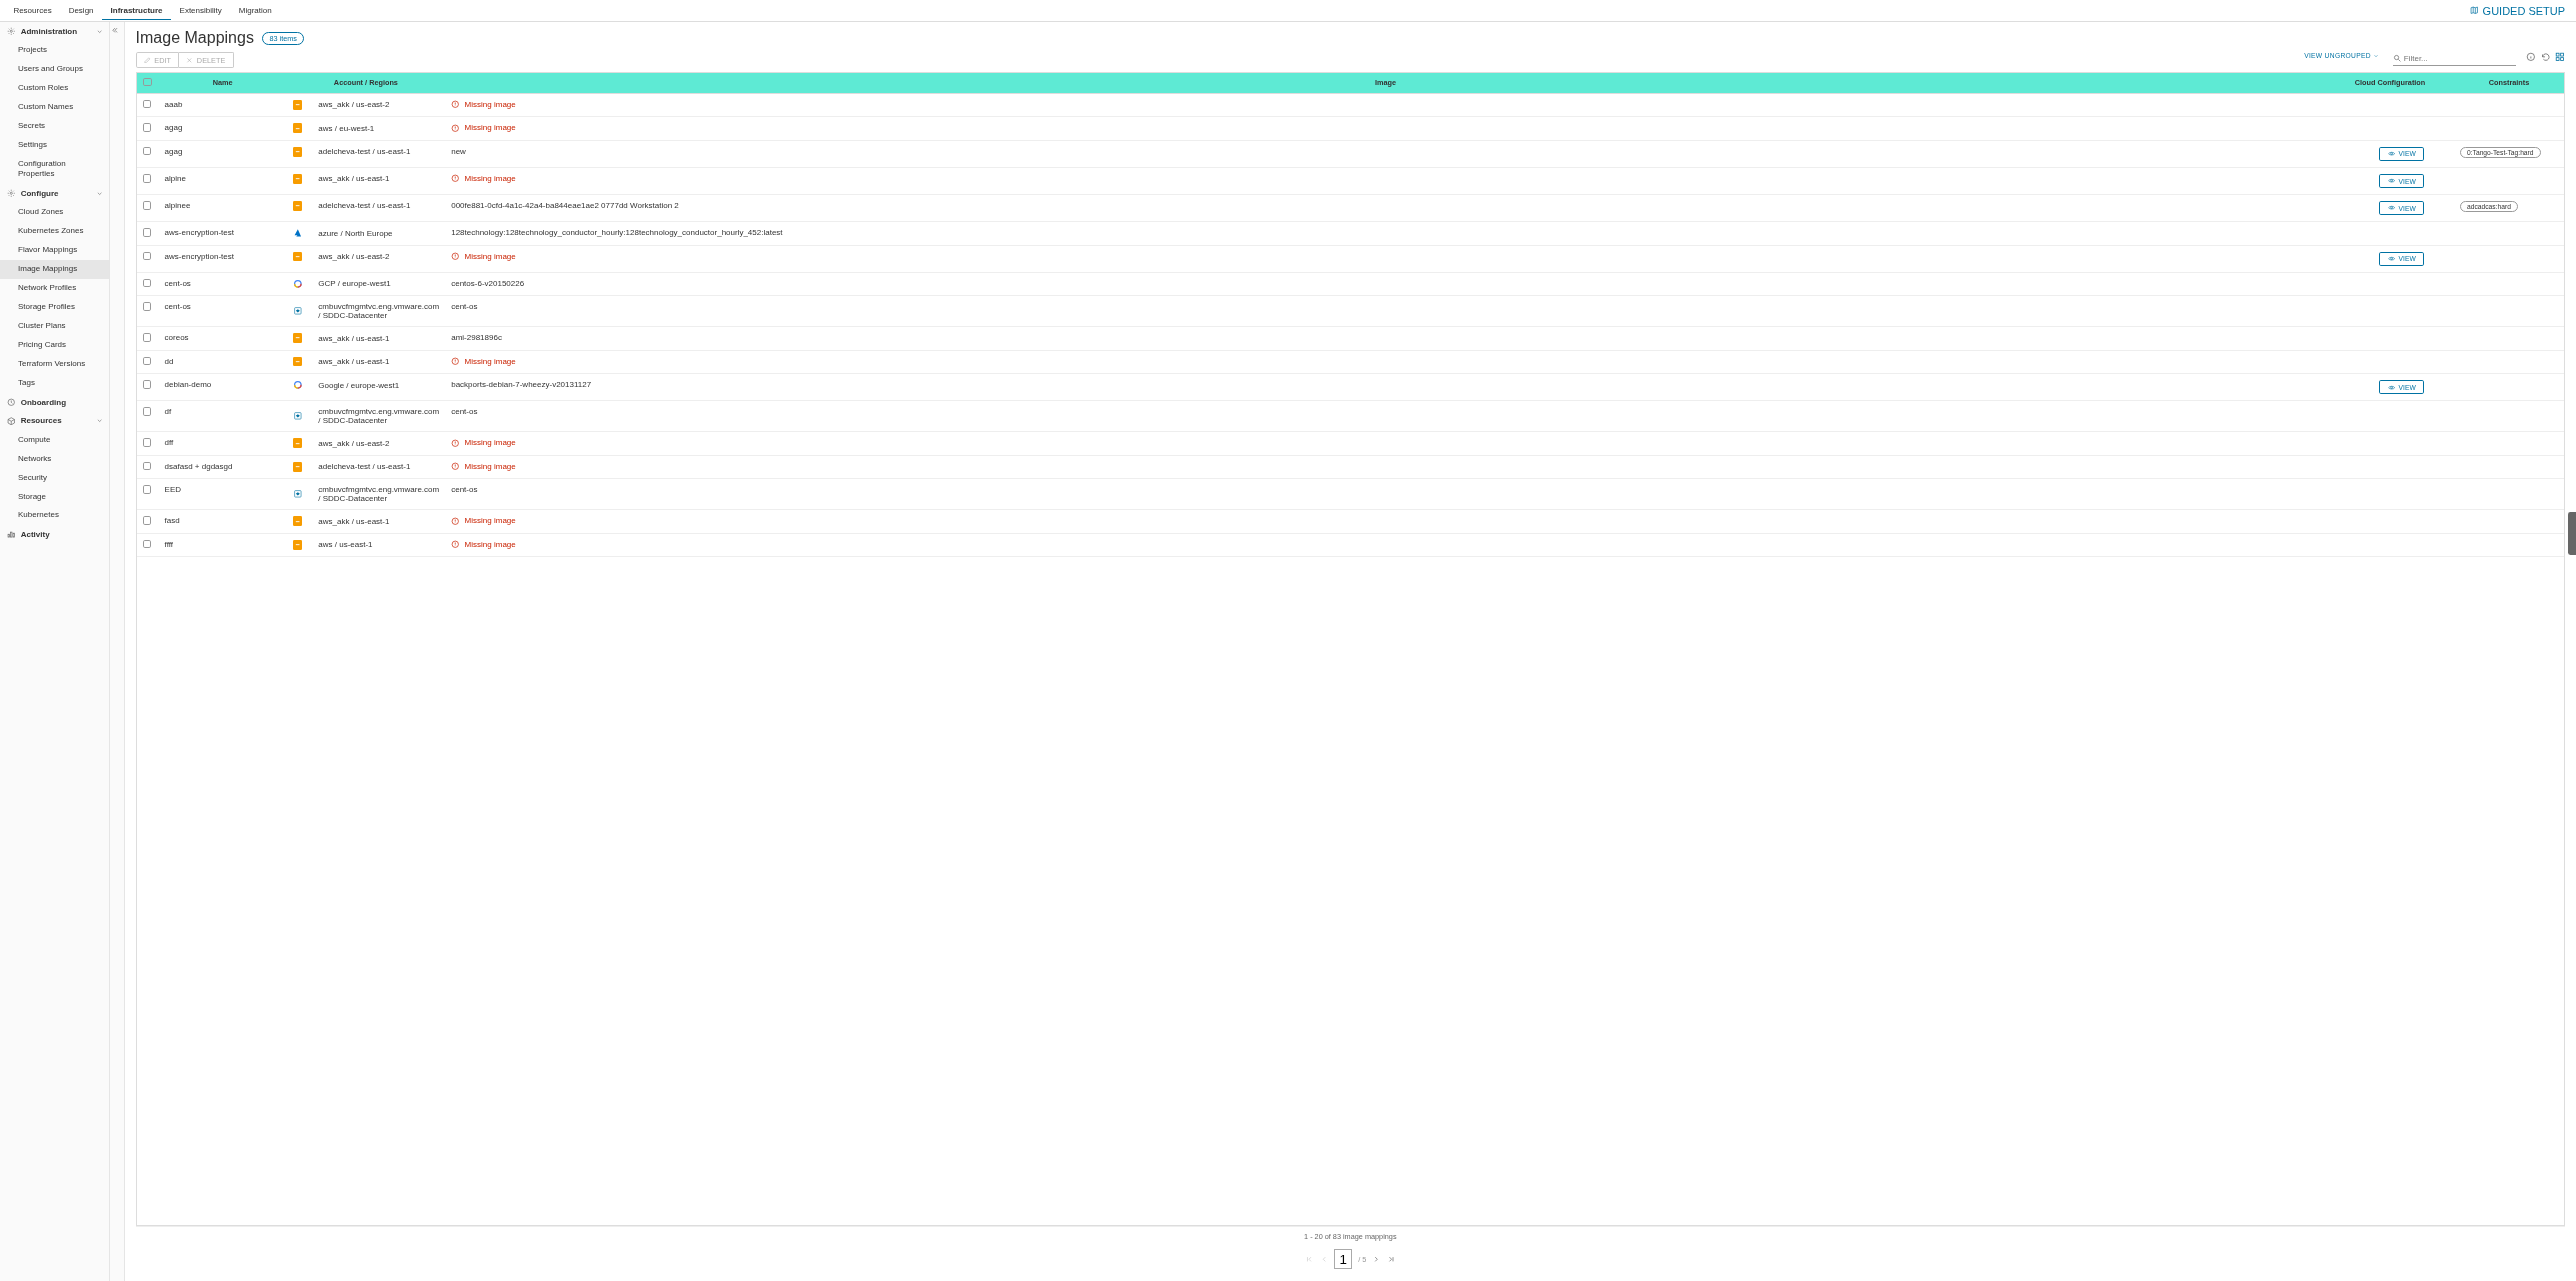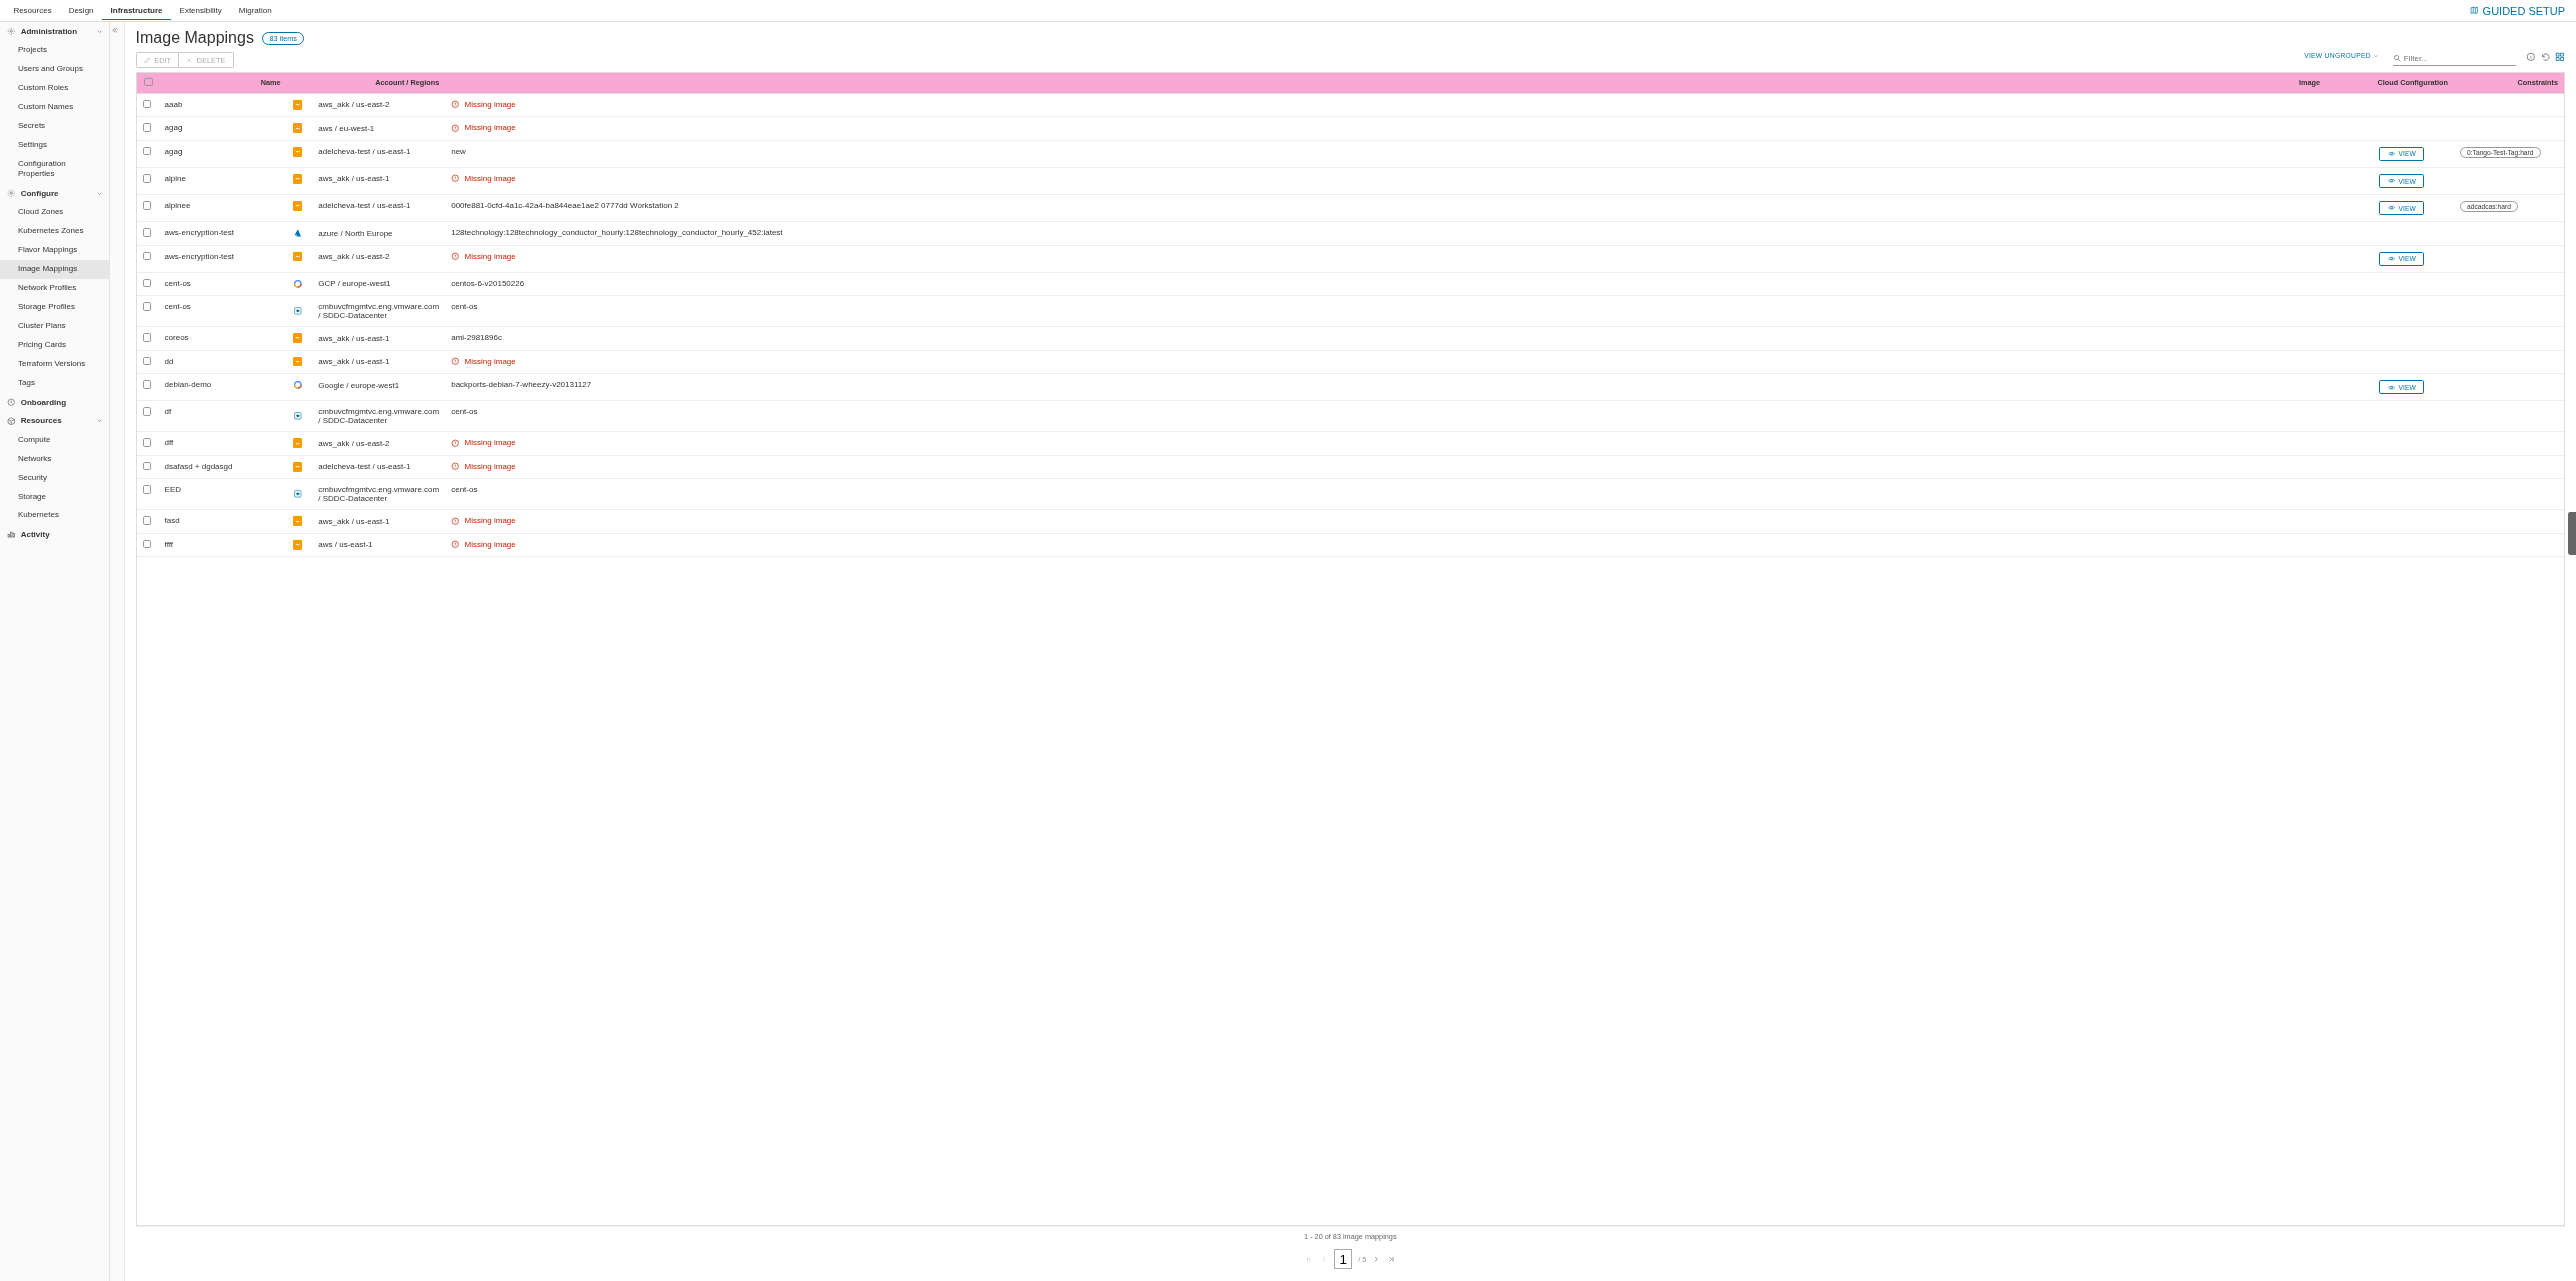--- a/index.html
+++ b/index.html
@@ -153,24 +153,24 @@
 .tool-icons span { cursor:pointer; }
 
 .table-wrap {
   flex:1;
   border: 0.6px solid #ddd;
   overflow: auto;
   position: relative;
 }
 table { border-collapse: collapse; width: 100%; }
 thead th {
-  text-align: right;
+  text-align: center;
   font-weight: 600;
   font-size: 7.3px;
-  background: #f9a8d4;
+  background: #5eead4;
   border-bottom: 0.6px solid #ddd;
   padding: 4.9px 6px;
   position: sticky;
   top:0;
 }
 tbody td {
   border-bottom: 0.6px solid #eee;
   padding: 6px 6px;
   font-size: 8px;
   vertical-align: top;

